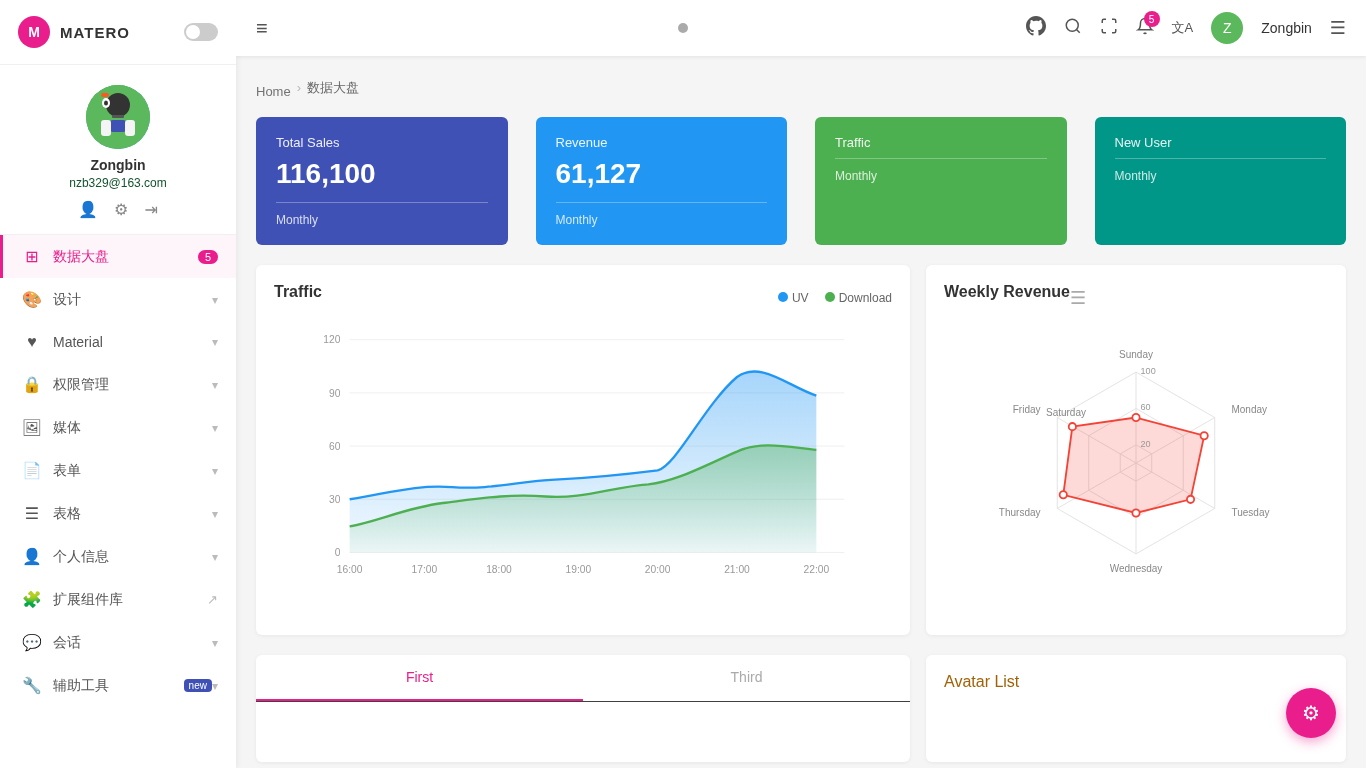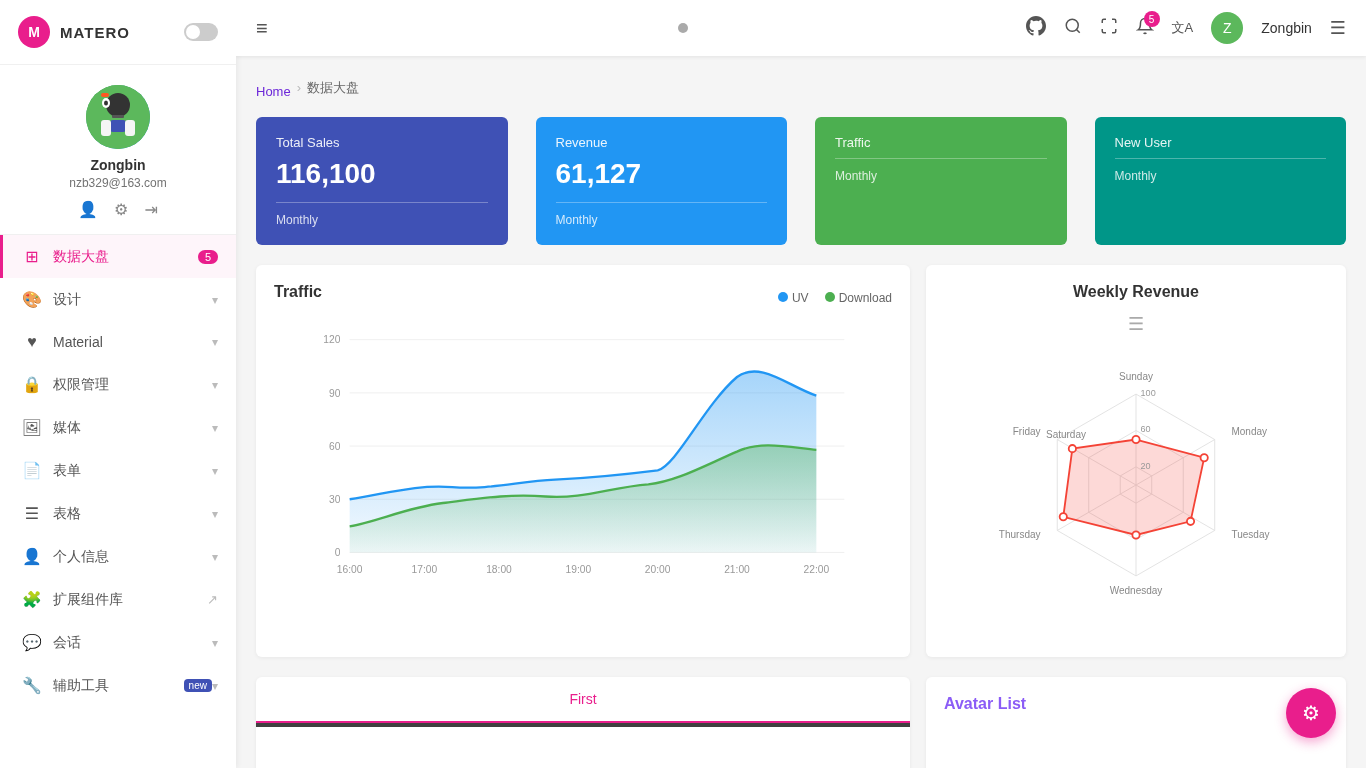--- a/index.html
+++ b/index.html
@@ -67,21 +67,21 @@
       position: relative;
     }
     .avatar-inner {
       width: 64px; height: 64px;
       background: #5cb85c;
       border-radius: 50%;
       display: flex; align-items: center; justify-content: center;
       font-size: 20px;
     }
     .user-name { font-weight: 600; font-size: 14px; color: #333; margin-bottom: 3px; }
-    .user-email { font-size: 12px; color: #737373; margin-bottom: 10px; text-align: right; }
+    .user-email { font-size: 12px; color: #14532d; margin-bottom: 10px; text-align: right; }
     .user-actions { display: flex; gap: 16px; }
     .user-action-icon { color: #888; font-size: 16px; cursor: pointer; }
     .nav-items { flex: 1; }
     .nav-item {
       display: flex; align-items: center;
       padding: 12px 18px;
       cursor: pointer;
       color: #555;
       font-size: 14px;
       border-left: 3px solid transparent;
@@ -145,21 +145,21 @@
       flex: 1;
       overflow-y: auto;
       padding: 20px;
     }
     .breadcrumb {
       display: flex; align-items: center;
       font-size: 13px; color: #666;
       margin-bottom: 18px;
     }
     .breadcrumb-sep { margin: 0 6px; color: #bbb; }
-    .breadcrumb-link { color: #6d28d9; margin-top: 8px; }
+    .breadcrumb-link { color: #737373; margin-top: 8px; }
 
     
     .stat-cards {
       display: grid;
       grid-template-columns: repeat(4, 1fr);
       gap: 28px;
       margin-bottom: 20px;
     }
     .stat-card {
       border-radius: 6px;
@@ -195,55 +195,55 @@
       display: flex; gap: 16px; justify-content: flex-end;
       margin-bottom: 8px; font-size: 12px; color: #666;
     }
     .legend-dot { width: 10px; height: 10px; border-radius: 50%; display: inline-block; margin-right: 4px; }
 
     
     .traffic-chart { position: relative; }
     
     
     .weekly-revenue-card .chart-header {
-      display: flex; align-items: center;  flex-direction: column;
+      display: flex; align-items: center; 
     }
     .chart-menu-icon { color: #aaa; font-size: 18px; cursor: pointer; }
 
     
     .bottom-row {
       display: grid;
       grid-template-columns: 1fr 420px;
       gap: 16px;
     }
     .tabs-card {
       background: white;
       border-radius: 6px;
       box-shadow: 0 1px 4px rgba(0,0,0,0.06);
     }
     .tabs-header {
       display: flex;
-      border-bottom: 4px solid #404040;
+      border-bottom: 1px solid #404040;
     }
     .tab {
       flex: 1; text-align: center;
       padding: 14px;
       font-size: 14px;
       color: #aaa;
       cursor: pointer;
       border-bottom: 2px solid transparent;
     }
     .tab.active { color: #e91e8c; border-bottom-color: #e91e8c; }
     .avatar-list-card {
       background: white;
       border-radius: 6px;
       padding: 18px;
       box-shadow: 0 1px 4px rgba(0,0,0,0.06);
     }
-    .avatar-list-title { font-size: 16px; font-weight: 700; color: #8b5cf6; }
+    .avatar-list-title { font-size: 16px; font-weight: 400; color: #a16207; }
 
     
     .fab {
       position: fixed;
       bottom: 30px; right: 30px;
       width: 50px; height: 50px;
       background: #e91e8c;
       border-radius: 50%;
       display: flex; align-items: center; justify-content: center;
       color: white; font-size: 20px;
@@ -518,20 +518,21 @@
           </g>
         </svg>
       </div>
     </div>
 
     <div class="bottom-row">
 
       <div class="tabs-card">
         <div class="tabs-header">
           <div class="tab active">First</div>
+          <div class="tab">Third</div>
         </div>
         <div style="height:60px;"></div>
       </div>
 
       <div class="avatar-list-card">
         <div class="avatar-list-title">Avatar List</div>
       </div>
     </div>
   </div>
 </div>

